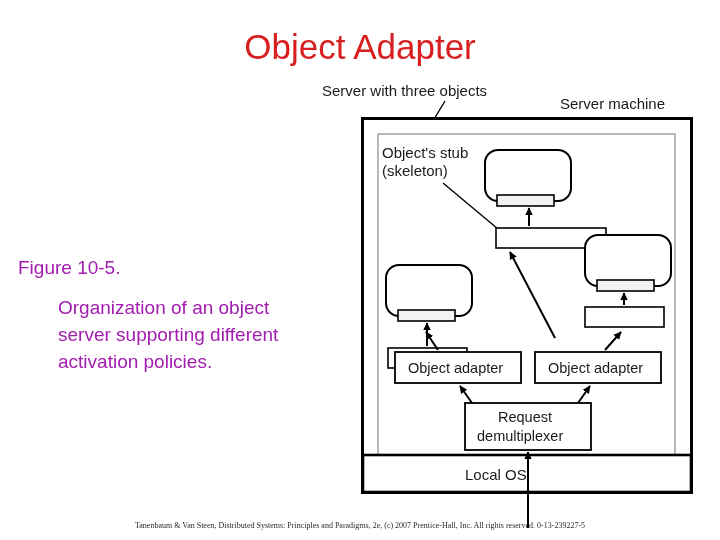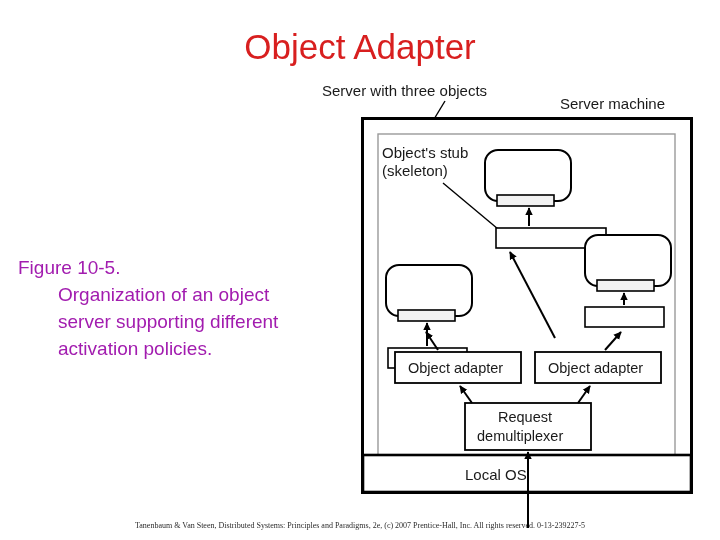--- a/index.html
+++ b/index.html
@@ -46,20 +46,21 @@
     font-size: 19px;
     line-height: 27px;
     color: #a21caf;
   }
   #caption-figure-number {
     display: block;
   }
   #caption-body {
     display: block;
     padding-left: 40px;
+    margin-top: 13px;
   }
 
   
   #footer-credit {
     position: absolute;
     left: 0;
     top: 520px;
     width: 720px;
     text-align: center;
     font-family: "Liberation Serif", serif;

